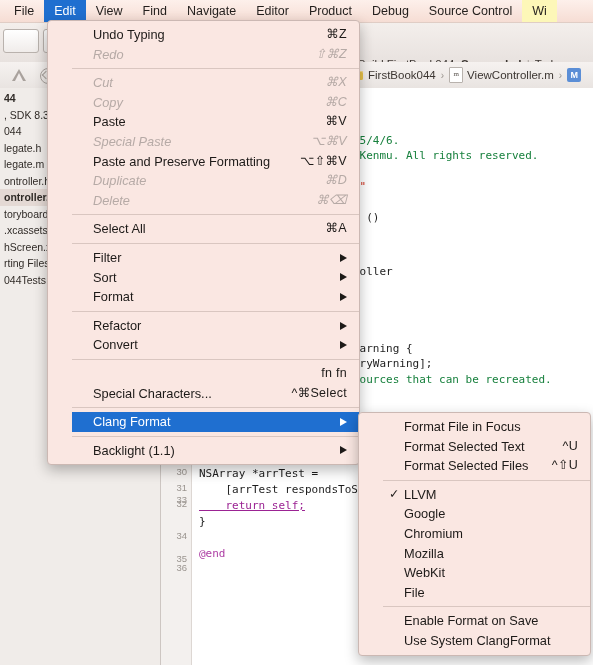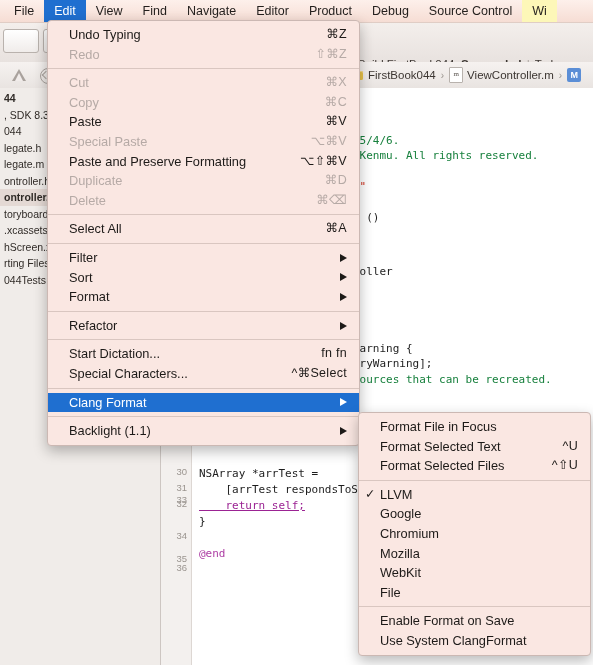--- a/index.html
+++ b/index.html
@@ -80,26 +80,26 @@
     background:linear-gradient(#fdf0eb,#f6ddd4);
     border-bottom:1px solid #e0cdc5;display:flex;align-items:center;}
   .menubar .mb-item{height:22px;line-height:22px;padding:0 10px;font-size:12.5px;color:#231f1d;cursor:default;white-space:nowrap;}
   .menubar .mb-item.active{background:#1f6fd0;color:#ffffff;}
   .menubar .mb-item.hl{background:#fdf7b8;}
   .menubar .mb-item:first-child{padding-left:14px;}
 
   
   .menu{position:absolute;background:#fae7e2;border:1px solid #cbb8b3;border-radius:4px;
     box-shadow:0 5px 14px rgba(0,0,0,0.28);}
-  .menu-inner{padding:4px 0;}
+  .menu-inner{padding:4px 0;margin-left:24px;}
   .mi{position:relative;height:19.6px;line-height:19.6px;display:flex;align-items:center;
     font-size:12.8px;color:#1d1a18;padding:0 12px 0 21px;white-space:nowrap;}
   .mi .lbl{flex:0 0 auto;}
   .mi .sc{margin-left:auto;padding-left:18px;font-size:12.5px;color:#1d1a18;letter-spacing:0.3px;}
-  .mi.disabled,.mi.disabled .sc{color:#b6aaa6;}
+  .mi.disabled,.mi.disabled .sc{color:#b6aaa6;font-style:italic;}
   .mi.selected{background:#1f6fd0;color:#ffffff;}
   .mi .sub{margin-left:auto;width:0;height:0;
     border-top:4.5px solid transparent;border-bottom:4.5px solid transparent;border-left:7px solid #1d1a18;}
   .mi.selected .sub{border-left-color:#ffffff;}
   .mi .check{position:absolute;left:6px;font-size:12.5px;color:#1d1a18;}
   .msep{height:1px;background:#d9c6c0;margin:4px 0;}
 
   #edit-menu{left:47px;top:20px;width:311px;}
   #clang-submenu{left:358px;top:412px;width:231px;}
 </style>
@@ -239,23 +239,26 @@
         </div>
         <div class="mi">
           <span class="lbl">Format</span>
           <span class="sub"></span>
         </div>
         <div class="msep"></div>
         <div class="mi">
           <span class="lbl">Refactor</span>
           <span class="sub"></span>
         </div>
-        <div class="msep"></div>
-        <div class="mi">
-          <span class="lbl">Start Dictation...</span>
+        <div class="mi">
+          <span class="lbl">Convert</span>
+          <span class="sub"></span>
+        </div>
+        <div class="msep"></div>
+        <div class="mi">
           <span class="sc">fn fn</span>
         </div>
         <div class="mi">
           <span class="lbl">Special Characters...</span>
           <span class="sc">^⌘Select</span>
         </div>
         <div class="msep"></div>
         <div class="mi selected">
           <span class="lbl">Clang Format</span>
           <span class="sub"></span>

